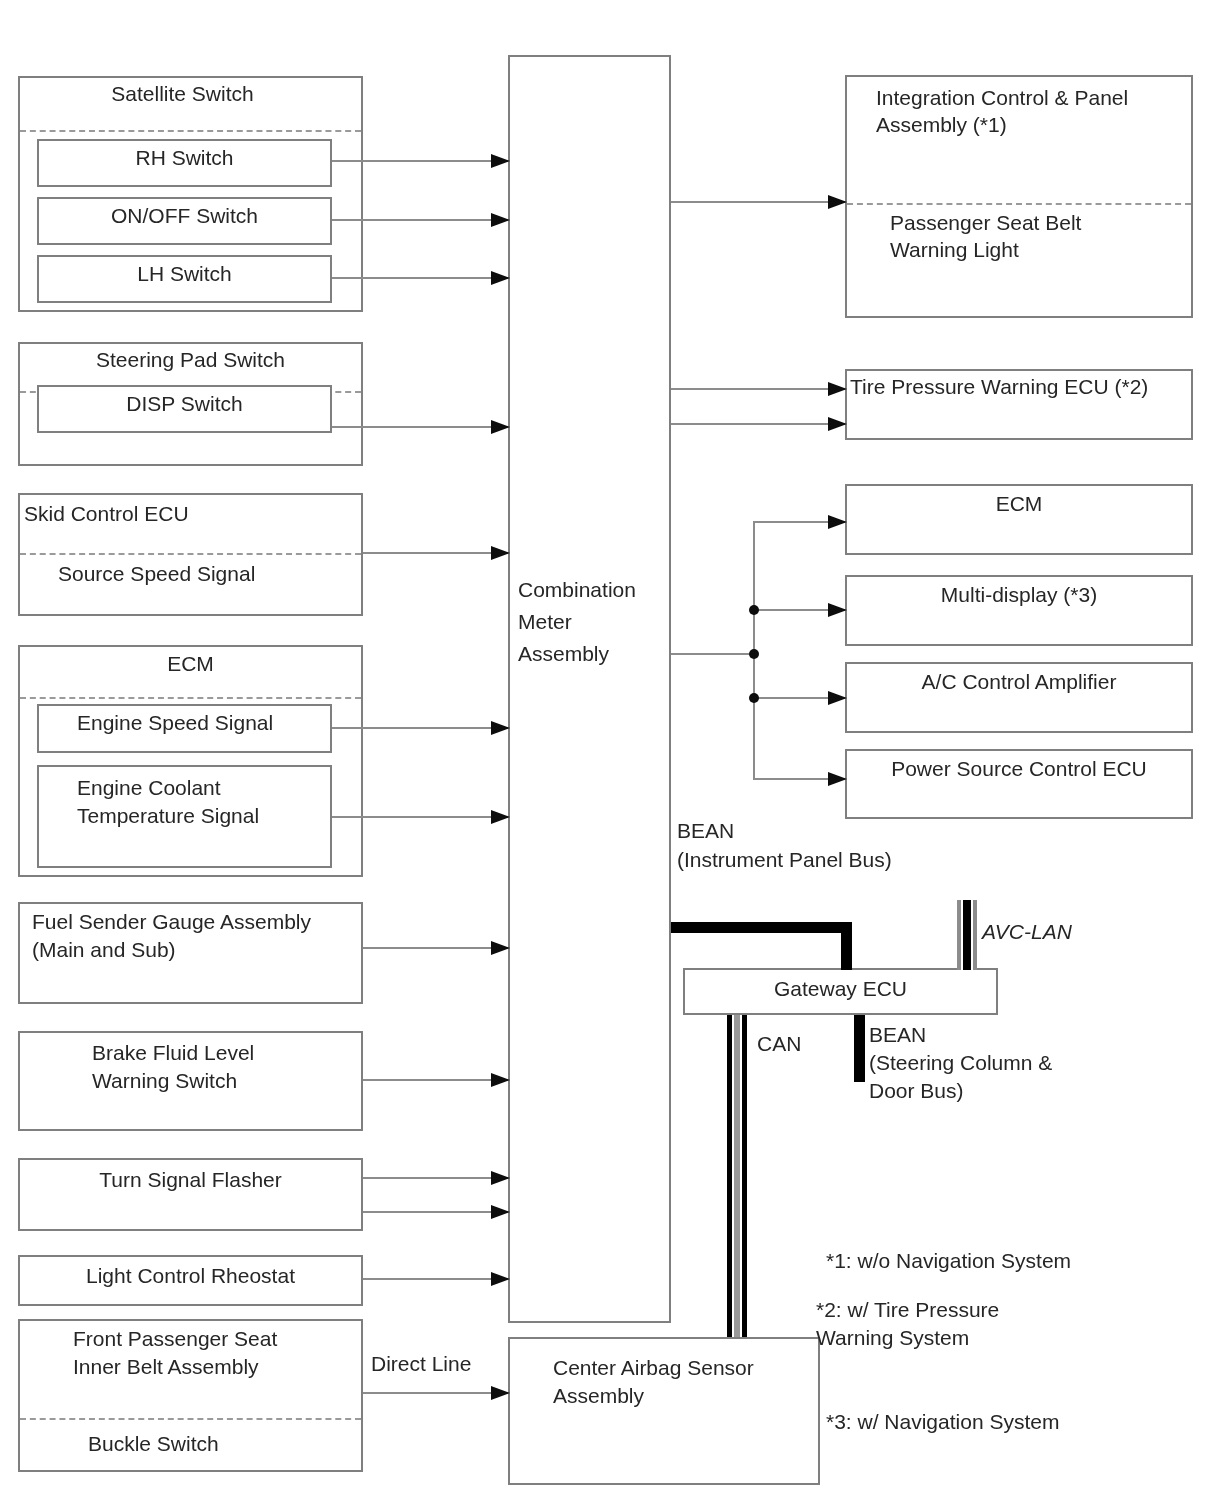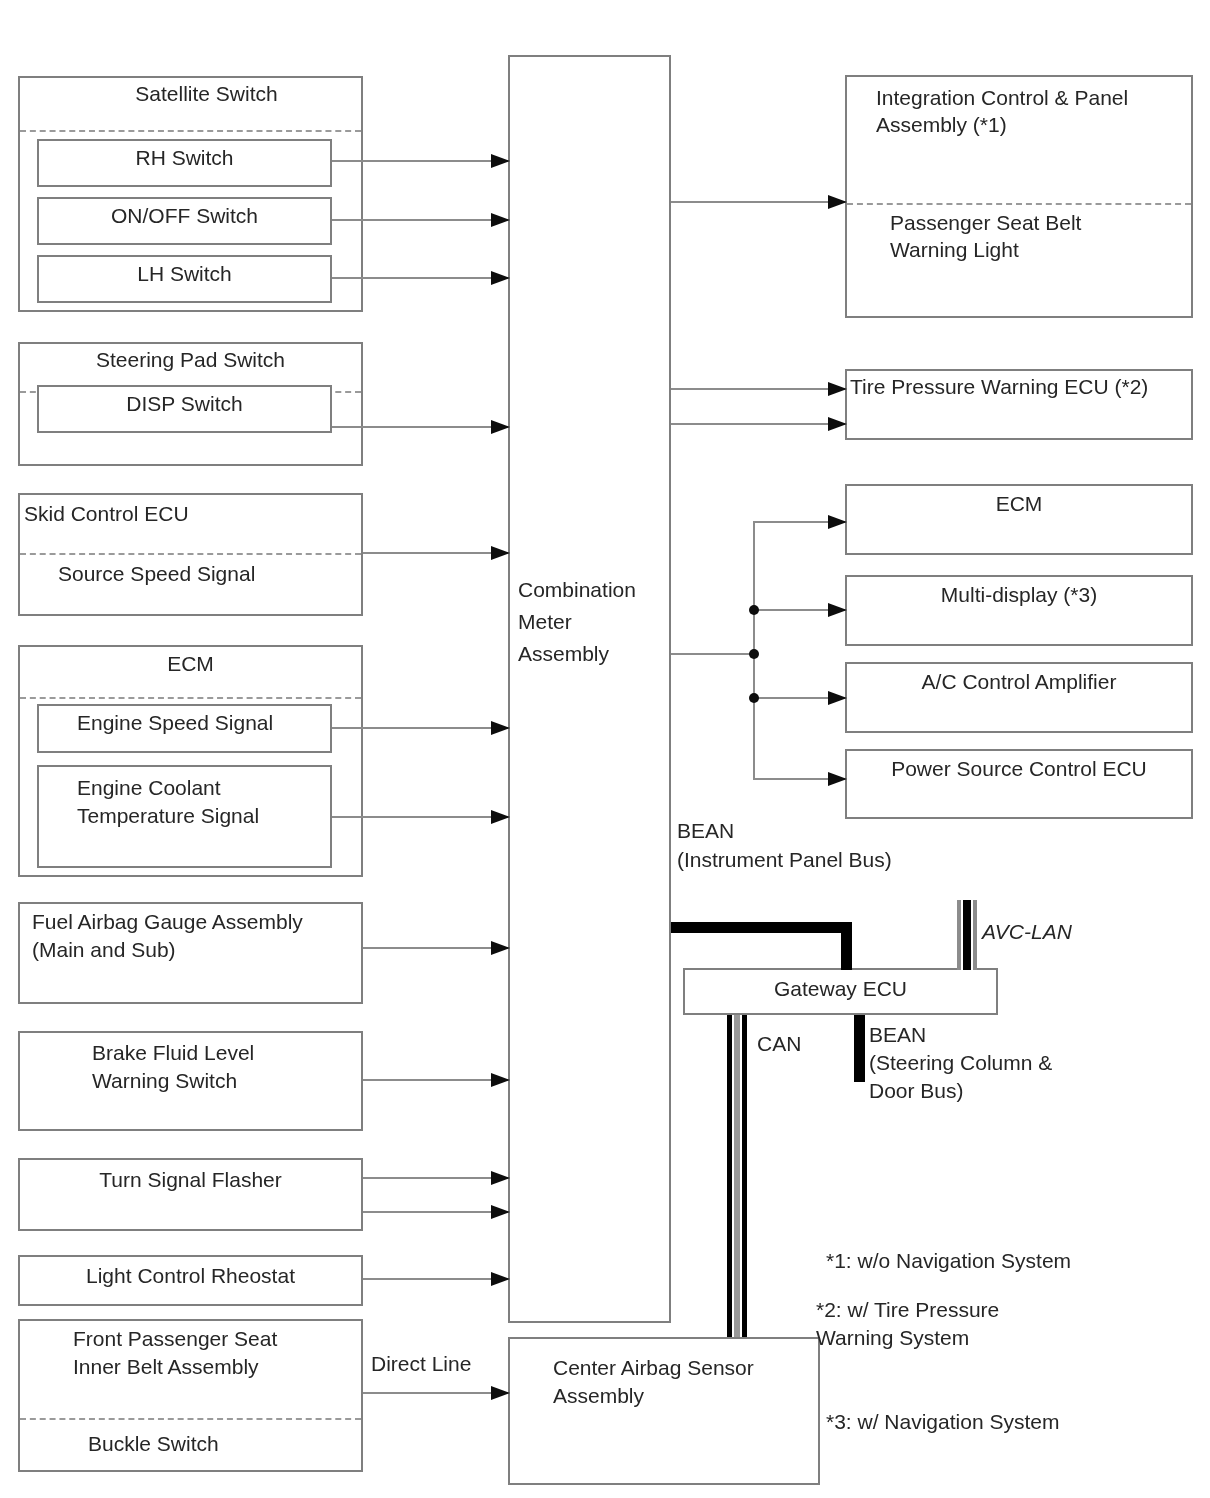--- a/index.html
+++ b/index.html
@@ -22,21 +22,21 @@
   .dot{position:absolute;width:10px;height:10px;border-radius:50%;background:#0d0d0d;}
   .thick{position:absolute;background:#000;}
   .stripe-v{position:absolute;}
 </style>
 </head>
 <body>
 
 <div id="canvas">
 
   <div class="box" style="left:18px;top:76px;width:345px;height:236px;"></div>
-  <div class="lbl ctr" style="left:36px;top:80px;width:341px;">Satellite Switch</div>
+  <div class="lbl ctr" style="left:12px;top:80px;width:341px;">Satellite Switch</div>
   <div class="dash" style="left:20px;top:130px;width:341px;"></div>
   <div class="ibox" style="left:37px;top:139px;width:295px;height:48px;">
     <span>RH Switch</span>
   </div>
   <div class="ibox" style="left:37px;top:197px;width:295px;height:48px;">
     <span>ON/OFF Switch</span>
   </div>
   <div class="ibox" style="left:37px;top:255px;width:295px;height:48px;">
     <span>LH Switch</span>
   </div>
@@ -58,21 +58,21 @@
   <div class="dash" style="left:20px;top:697px;width:341px;"></div>
   <div class="ibox left" style="left:37px;top:704px;width:295px;height:49px;padding-left:38px;">
     <span>Engine Speed Signal</span>
   </div>
   <div class="ibox left" style="left:37px;top:765px;width:295px;height:103px;padding-left:38px;padding-top:7px;">
     <span style="white-space:pre-line;line-height:28px;">Engine Coolant
 Temperature Signal</span>
   </div>
 
   <div class="box" style="left:18px;top:902px;width:345px;height:102px;"></div>
-  <div class="lbl" style="left:32px;top:908px;line-height:28px;">Fuel Airbag Gauge Assembly
+  <div class="lbl" style="left:32px;top:908px;line-height:28px;">Fuel Sender Gauge Assembly
 (Main and Sub)</div>
 
   <div class="box" style="left:18px;top:1031px;width:345px;height:100px;"></div>
   <div class="lbl" style="left:92px;top:1039px;line-height:28px;">Brake Fluid Level
 Warning  Switch</div>
 
   <div class="box" style="left:18px;top:1158px;width:345px;height:73px;"></div>
   <div class="lbl ctr" style="left:20px;top:1166px;width:341px;">Turn Signal Flasher</div>
 
   <div class="box" style="left:18px;top:1255px;width:345px;height:51px;"></div>

